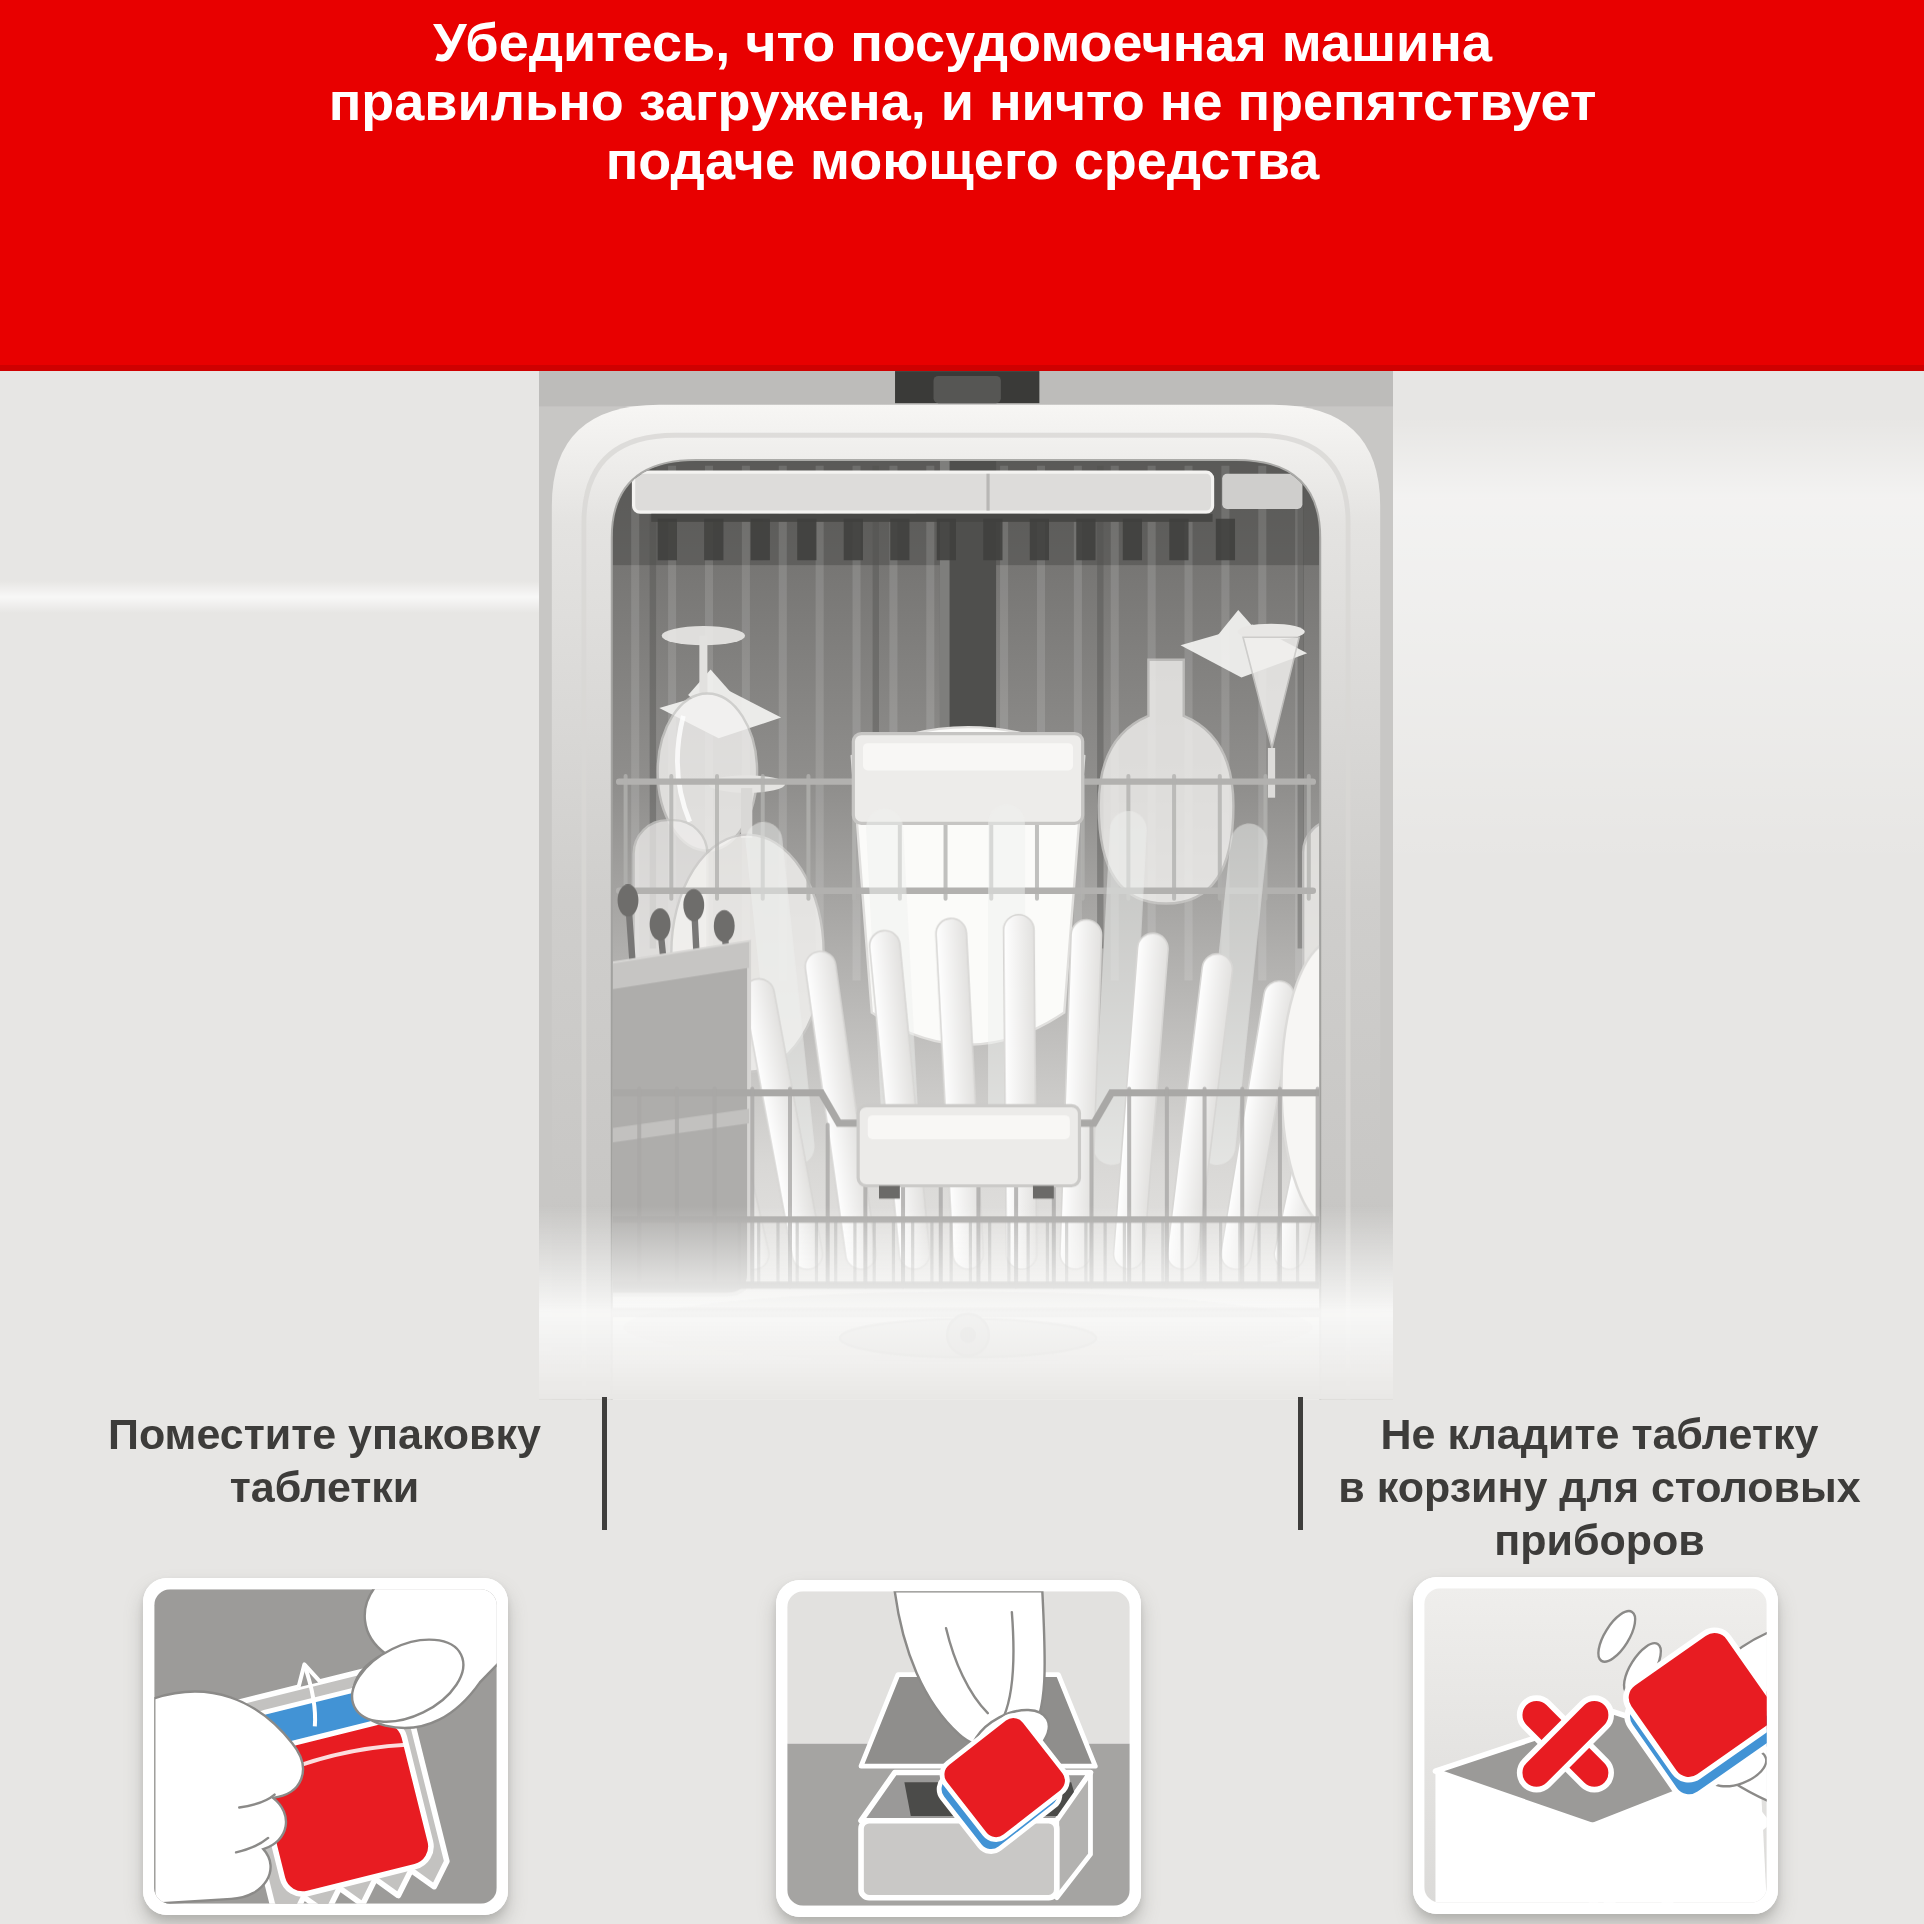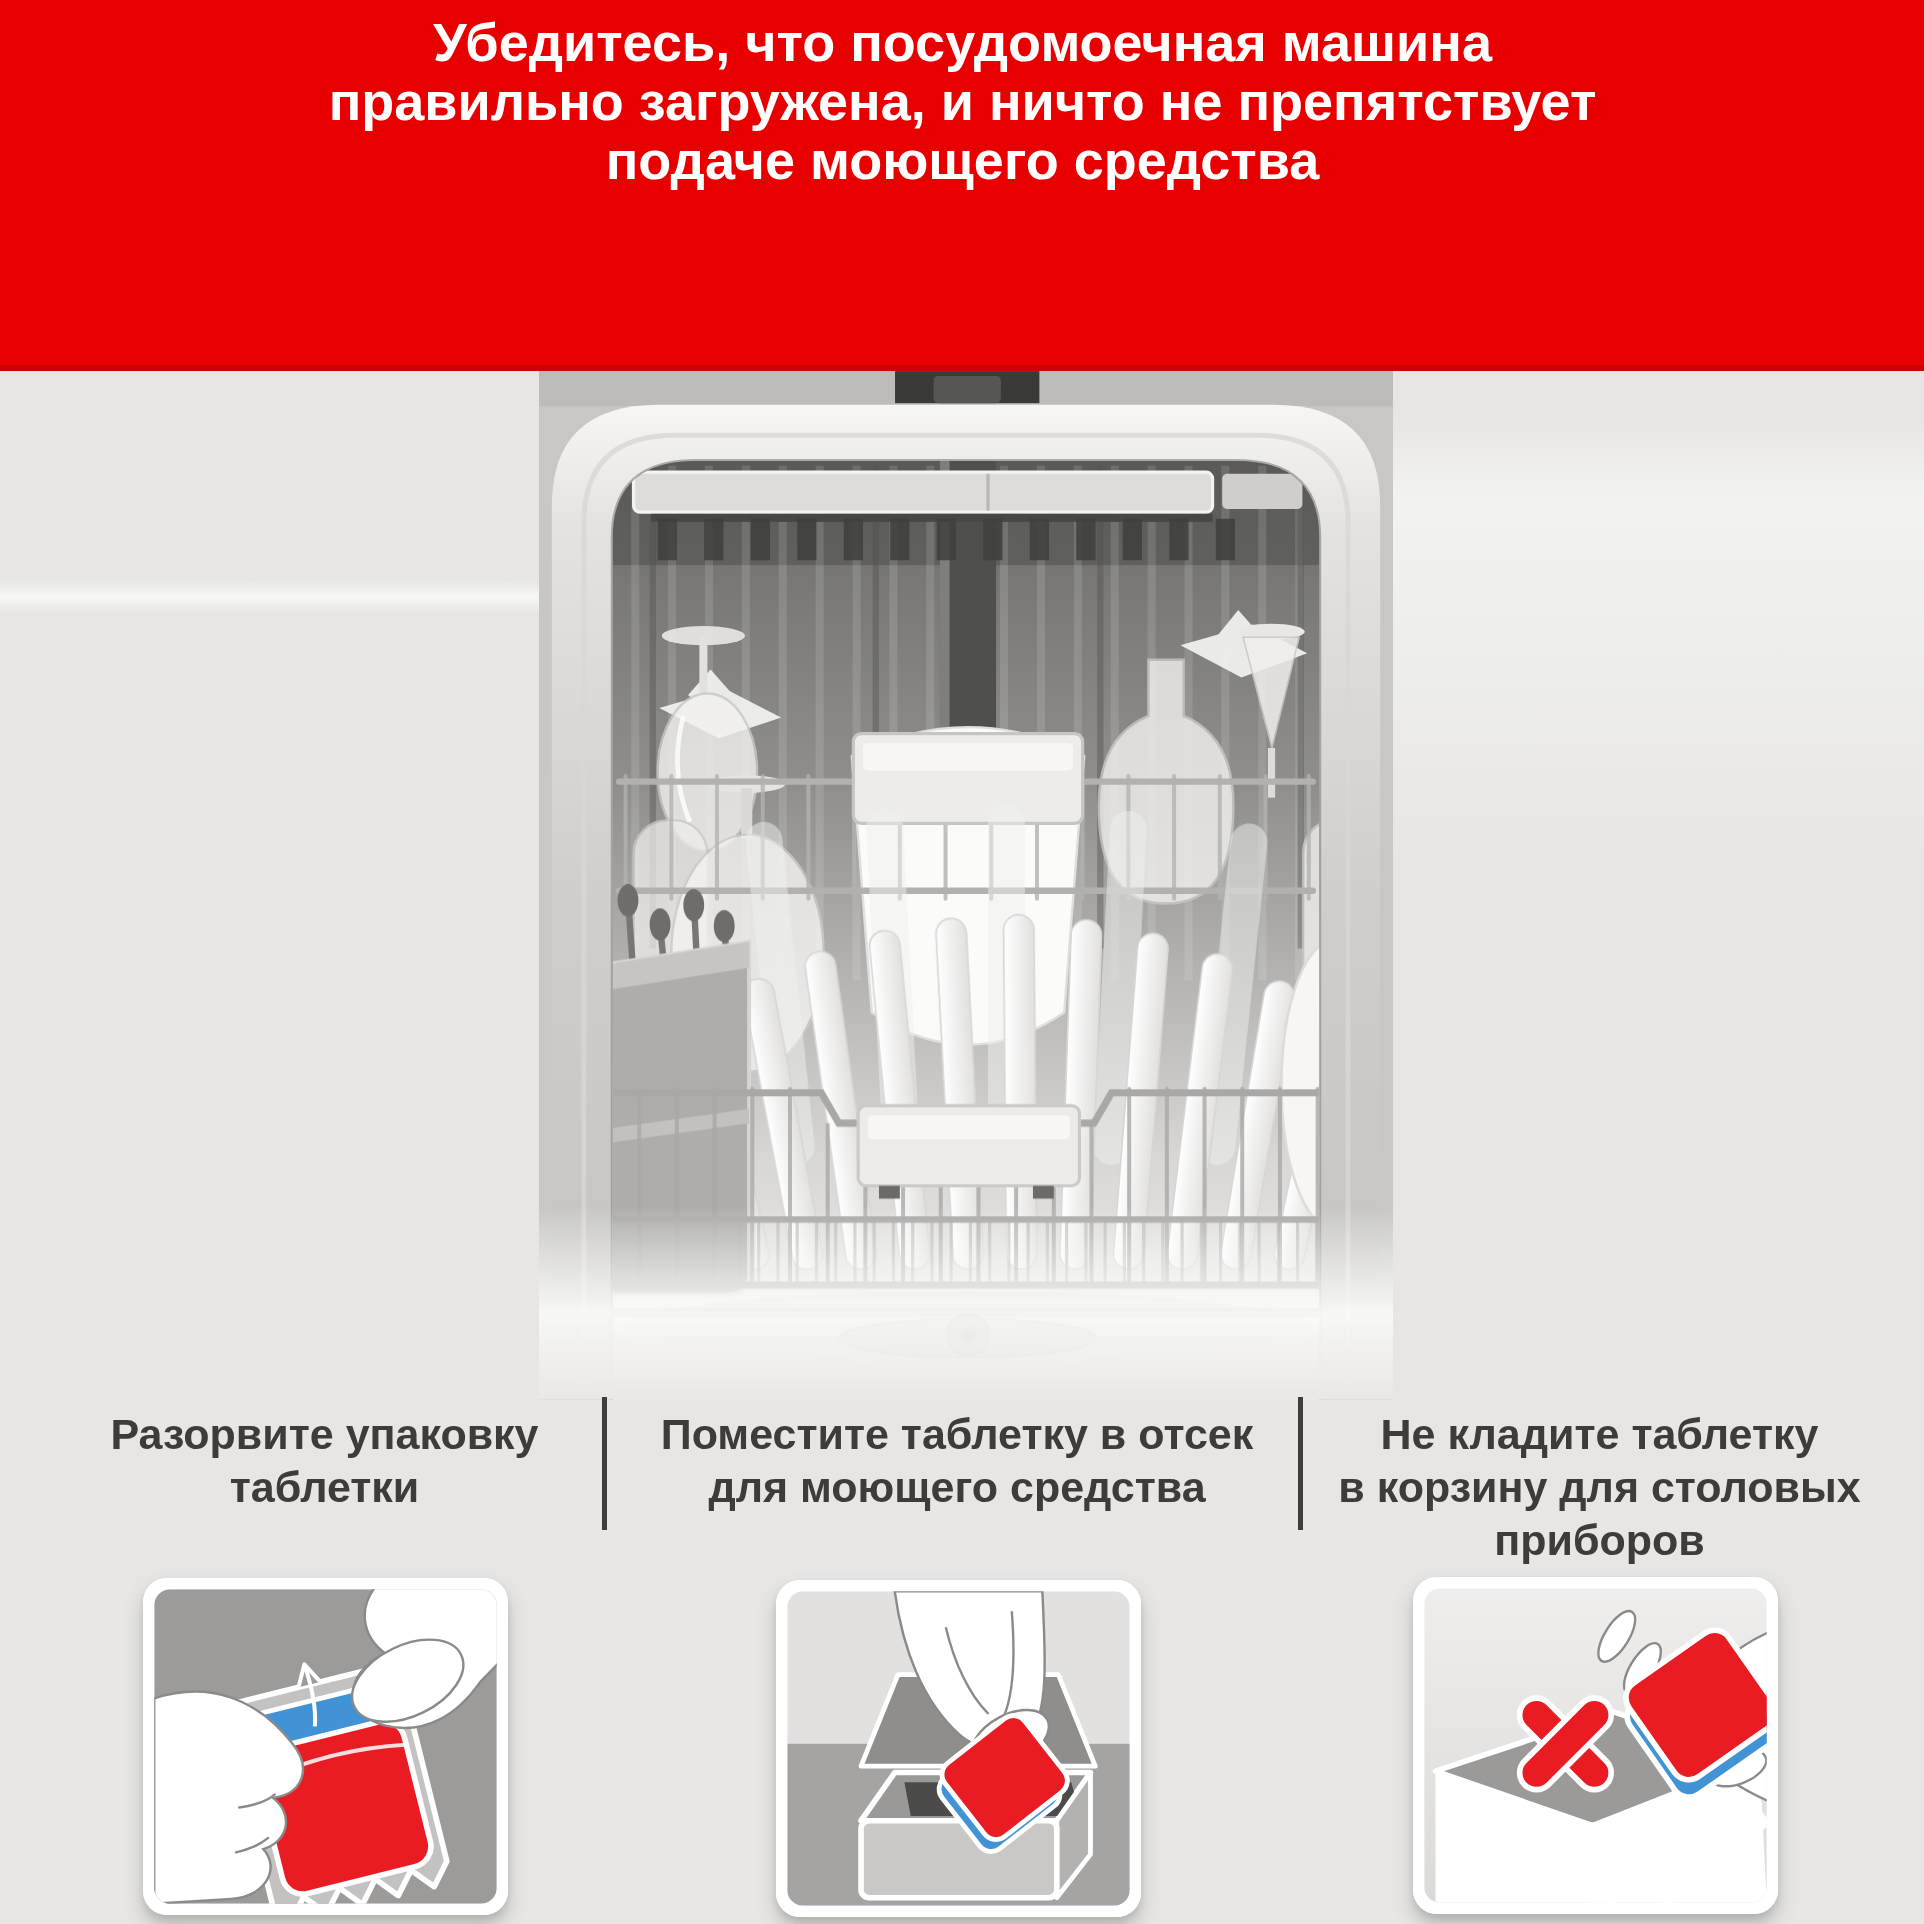--- a/index.html
+++ b/index.html
@@ -256,24 +256,22 @@
           <ellipse cx="535" cy="1206" rx="160" ry="24" fill="#b5b4b2" stroke="#908f8d" stroke-width="3"></ellipse>
           <circle cx="535" cy="1202" r="26" fill="#8f8e8c" stroke="#6f6e6c" stroke-width="3"></circle>
           <circle cx="535" cy="1202" r="10" fill="#5c5b59"></circle>
         </g>
       </g>
 
       <rect x="0" y="1040" width="1065" height="243" fill="url(#fadeW)"></rect>
     </svg>
   </div>
 
-  <div class="caption cap-1">Разорвите упаковку
+  <div class="caption cap-1">Поместите упаковку
 таблетки</div>
-  <div class="caption cap-2">Поместите таблетку в отсек
-для моющего средства</div>
   <div class="caption cap-3">Не кладите таблетку
 в корзину для столовых
 приборов</div>
   <div class="divider div-1"></div>
   <div class="divider div-2"></div>
 
   <div class="icon-card card-1">
     <svg viewBox="0 0 455 420">
       <defs>
           <clipPath id="c1">

